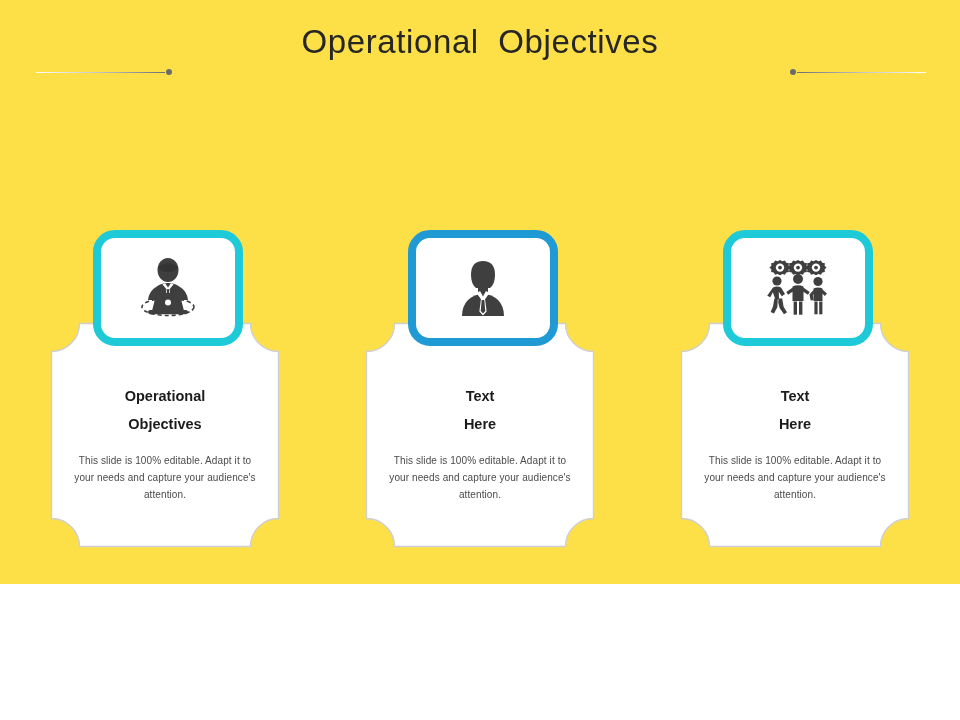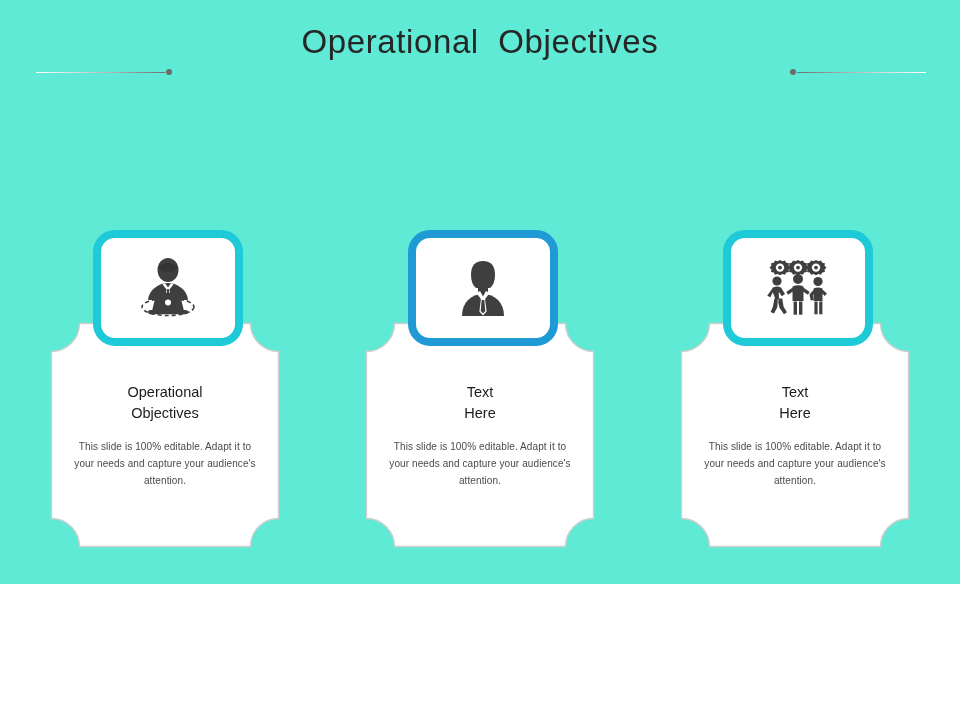--- a/index.html
+++ b/index.html
@@ -12,21 +12,21 @@
     height: 720px;
     overflow: hidden;
     font-family: "Liberation Sans", sans-serif;
     -webkit-font-smoothing: antialiased;
   }
 
   .slide {
     position: relative;
     width: 960px;
     height: 584px;
-    background: #5eead4;
+    background: #fde047;
   }
 
   
   .title {
     position: absolute;
     top: 23px;
     left: 0;
     width: 960px;
     text-align: center;
     font-size: 33px;
@@ -111,23 +111,23 @@
   .card-text {
     position: absolute;
     left: 10px;
     top: 152px;
     width: 210px;
     text-align: center;
     z-index: 2;
   }
   .card-heading {
     font-size: 14.5px;
-    font-weight: 400;
+    font-weight: 700;
     color: #1b1b1b;
-    line-height: 21px;
+    line-height: 28px;
     white-space: pre-line;
   }
   .card-body {
     margin-top: 14px;
     font-size: 10px;
     font-weight: 400;
     color: #4a4a4a;
     line-height: 17px;
     padding: 0 12px;
     letter-spacing: 0.1px;

